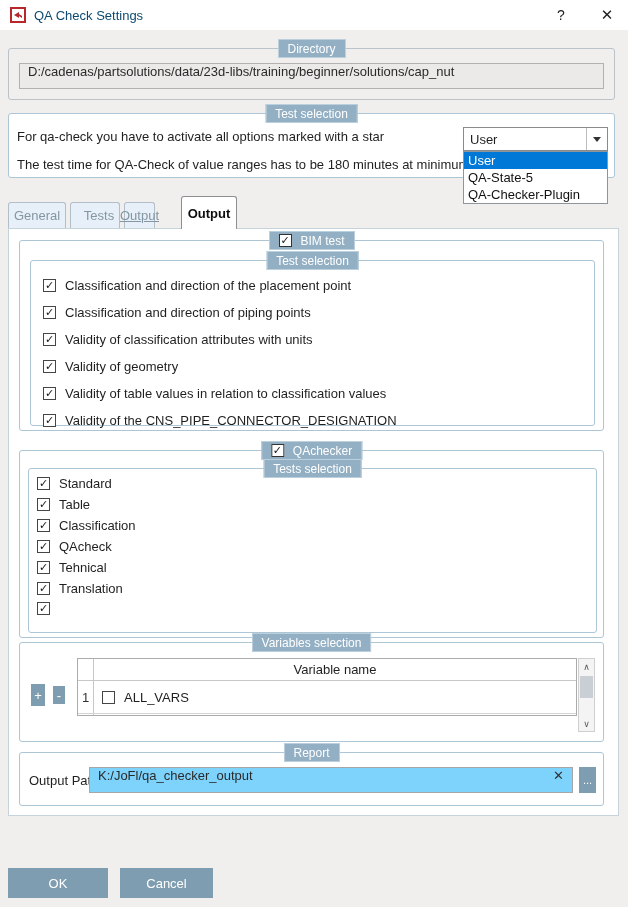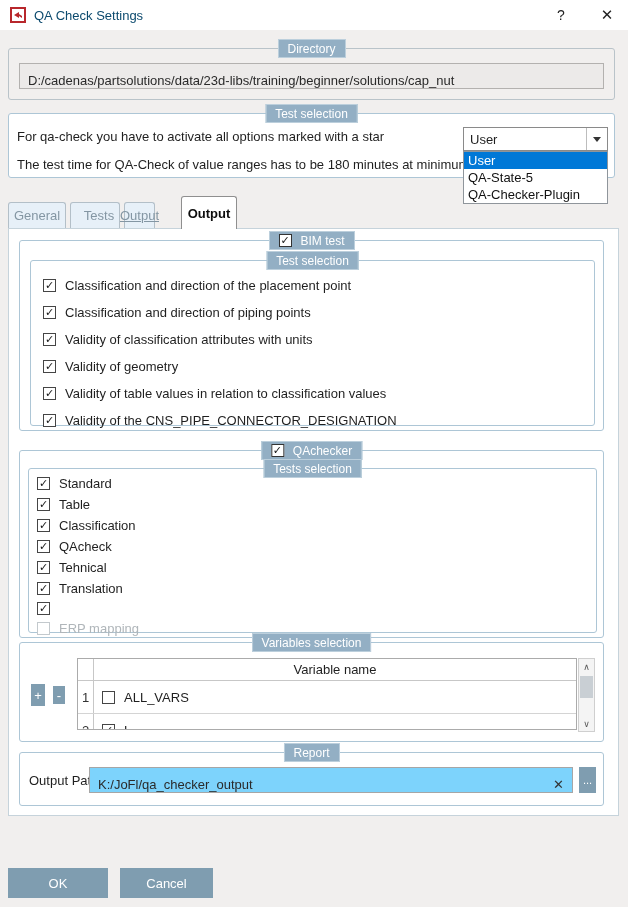--- a/index.html
+++ b/index.html
@@ -20,21 +20,21 @@
   
   .group { position:absolute; border:1px solid #adc6d6; border-radius:3px; background:#fff; }
   .group.gray { background:#f1efee; border-color:#b9c3c9; }
   .badge { position:absolute; top:-10px; left:50%; transform:translateX(-50%);
            height:19px; background:#93afc4; border:1px solid #bccfdc; color:#fff;
            font-size:12px; padding:0 9px; display:flex; align-items:center; gap:7px;
            white-space:nowrap; z-index:3; }
 
   
   .field { background:#eceae9; border:1px solid #b3b1af; height:26px; display:flex;
-           align-items:flex-end; padding:0 8px; color:#2a2a2a; }
+           align-items:flex-start; padding:0 8px; color:#2a2a2a; }
   .field.white { background:#7dd3fc; border-color:#a6a6a6; }
 
   
   .combo { position:absolute; left:463px; top:127px; width:145px; height:24px; background:#fff;
            border:1px solid #8a8a8a; display:flex; align-items:center; z-index:11; }
   .combo-value { flex:1; padding-left:6px; }
   .combo-arrow-zone { width:21px; height:100%; border-left:1px solid #bdbdbd;
                       display:flex; align-items:center; justify-content:center; }
   .tri-down { width:0; height:0; border-left:4px solid transparent; border-right:4px solid transparent;
               border-top:5px solid #333; }
@@ -60,21 +60,21 @@
   .row { display:flex; align-items:center; gap:9px; }
   .row.checked .cb i { display:block; }
   .row.disabled .cb { border-color:#c3c9cd; }
   .row.disabled .row-label { color:#b0b6ba; }
   .badge .cb { border-color:#333; }
   .badge.checked .cb i { display:block; }
 
   
   .var-btn { position:absolute; background:#7f9db0; color:#fff; display:flex;
              align-items:center; justify-content:center; }
-  .vtable { position:absolute; left:57px; top:15px; width:500px; height:72px;
+  .vtable { position:absolute; left:57px; top:15px; width:500px; height:58px;
             border:1px solid #ababab; background:#fff; overflow:hidden; }
   .vhead { height:22px; border-bottom:1px solid #c7c7c7; display:flex; }
   .vnumcol { width:16px; border-right:1px solid #c7c7c7; display:flex; align-items:center;
              justify-content:center; color:#333; }
   .vhead-label { flex:1; display:flex; align-items:center; justify-content:center; }
   .vrow { height:33px; border-bottom:1px solid #d4d4d4; display:flex; }
   .vcell { flex:1; display:flex; align-items:center; padding-left:8px; }
   .scrollbar { position:absolute; left:558px; top:15px; width:17px; height:74px;
                background:#f4f4f4; border:1px solid #cfcfcf; display:flex;
                flex-direction:column; align-items:center; }
@@ -252,24 +252,20 @@
         <span class="cb">
             <i>✓</i>
           </span>
         <span class="row-label">Translation</span>
       </div>
       <div class="row checked" style="margin-bottom:6px;">
         <span class="cb">
             <i>✓</i>
           </span>
       </div>
-      <div class="row disabled">
-        <span class="cb"></span>
-        <span class="row-label">ERP mapping</span>
-      </div>
     </div>
   </div>
 </div>
 
 <div class="group" style="left:19px; top:642px; width:585px; height:100px; z-index:2;">
   <div class="badge">
     <span>Variables selection</span>
   </div>
   <div class="var-btn" style="left:11px; top:41px; width:14px; height:22px;">+</div>
   <div class="var-btn" style="left:33px; top:43px; width:12px; height:18px;">-</div>

